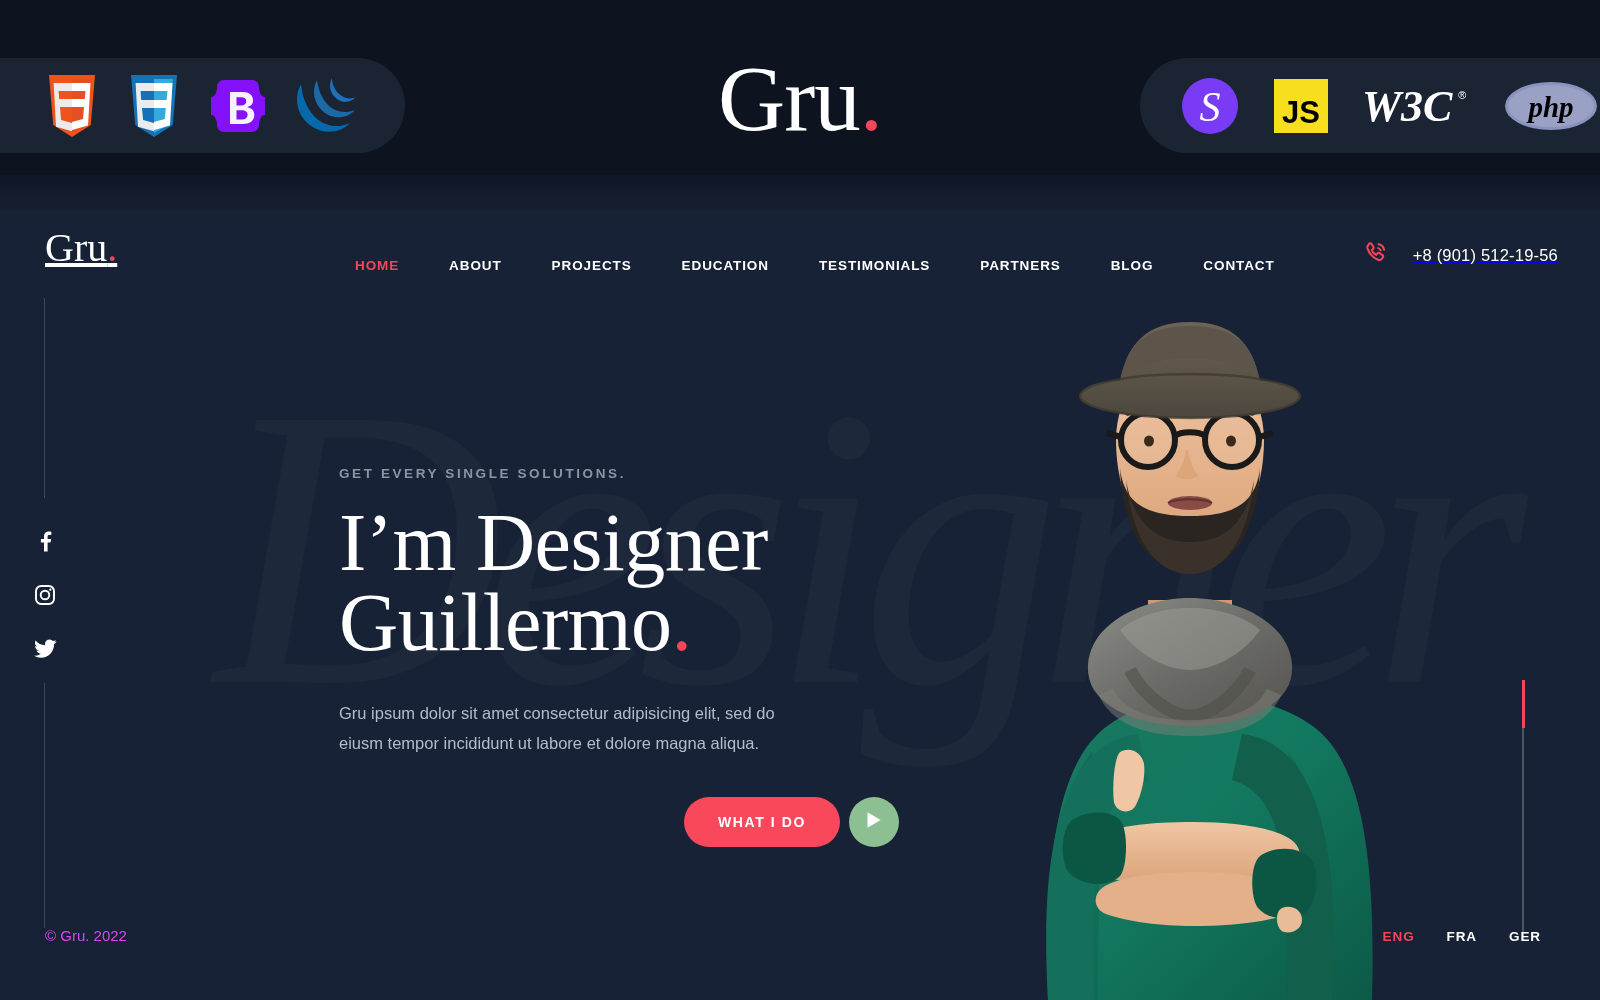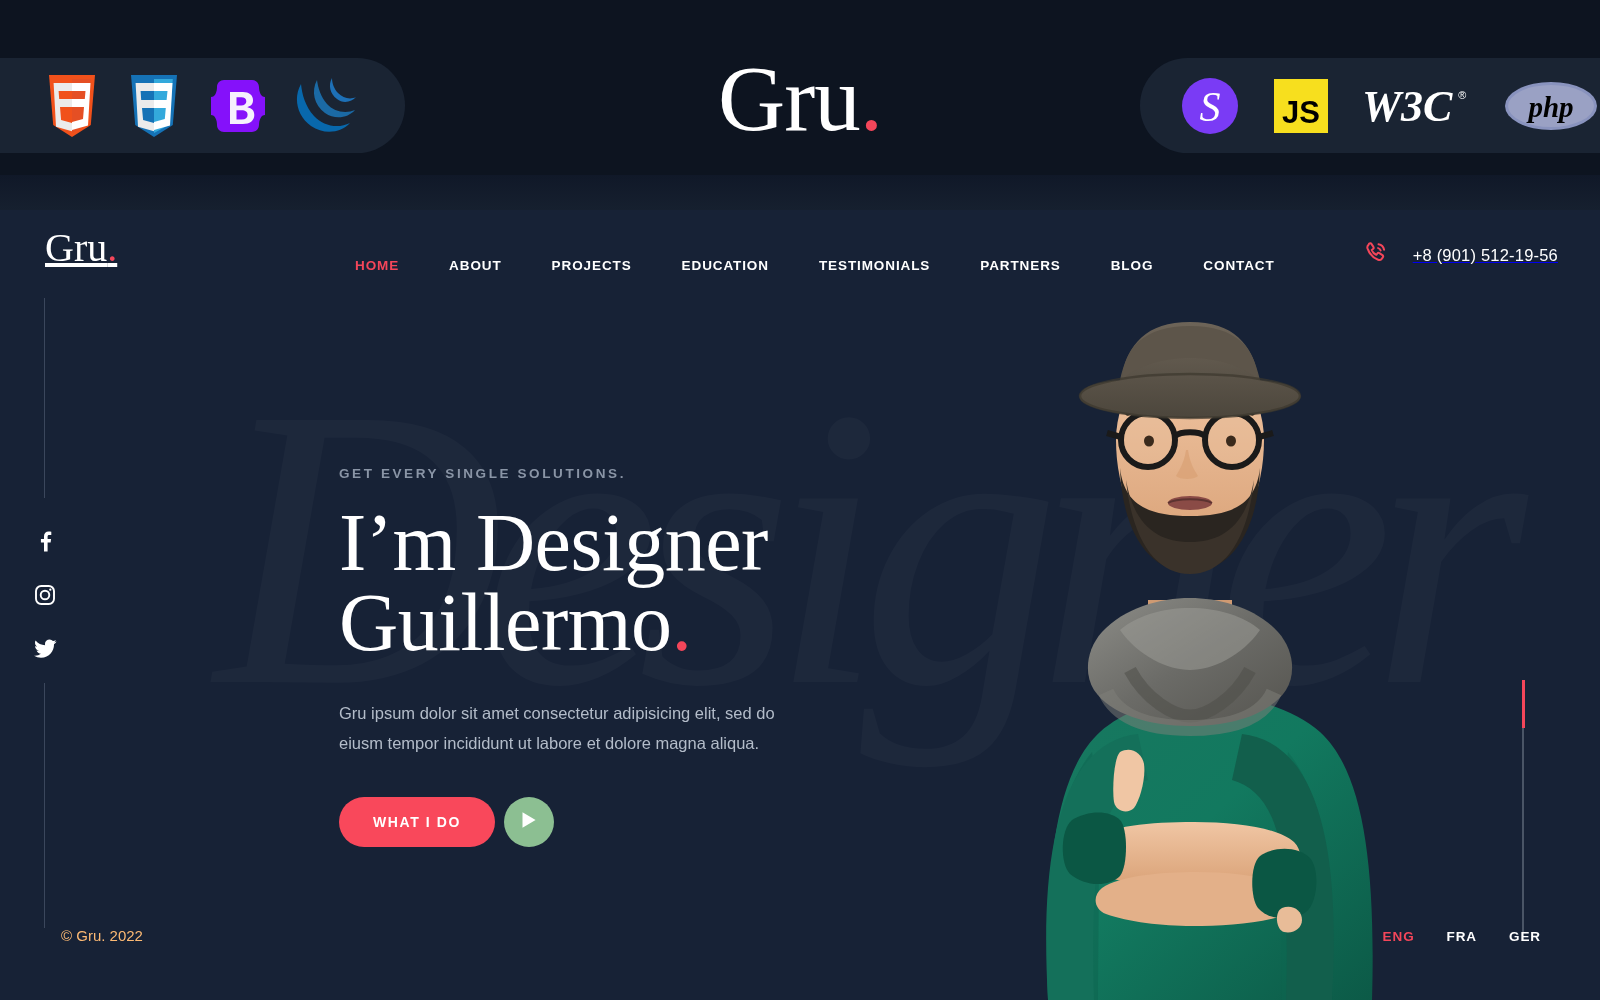--- a/index.html
+++ b/index.html
@@ -137,21 +137,21 @@
     font-family: "Liberation Serif", serif;
     font-size: 82px; line-height: 0.98; color: #ffffff;
     font-weight: 400; letter-spacing: -0.5px;
   }
   #hero-title .dot { color: #f4465a; }
   #hero-sub {
     margin-top: 34px; color: #b3bcc9;
     font-size: 16.5px; line-height: 1.85; max-width: 470px;
   }
   #hero-actions {
-    margin-top: 38px; display: flex; align-items: center; gap: 9px;
+    margin-top: 38px; display: flex; align-items: center; gap: 9px; justify-content: flex-end;
   }
   #cta-primary {
     background: #f9485b; border: none; border-radius: 32px;
     color: #ffffff; font-size: 14px; font-weight: bold;
     letter-spacing: 1.6px; width: 156px; height: 50px;
     cursor: pointer;
   }
   #cta-play {
     width: 50px; height: 50px; border-radius: 50%;
     background: #8cbf92; border: none; cursor: pointer;
@@ -170,21 +170,21 @@
     width: 2px; height: 260px; background: #4a5566;
   }
   #scrollbar-thumb {
     position: absolute; left: 0; top: 0;
     width: 3px; height: 48px; background: #f4465a;
   }
 
   
   #footer-copy {
     position: absolute; left: 45px; bottom: 56px;
-    color: #fdba74; font-size: 15px; margin-left: 16px;
+    color: #d946ef; font-size: 15px;
   }
   #lang-switch {
     position: absolute; right: 45px; bottom: 56px;
     display: flex; gap: 4px;
   }
   .lang-item {
     color: #ffffff; font-size: 13.5px; font-weight: bold;
     letter-spacing: 0.9px; text-decoration: none; padding: 0 14px;
   }
   .lang-item.active { color: #f4465a; }

